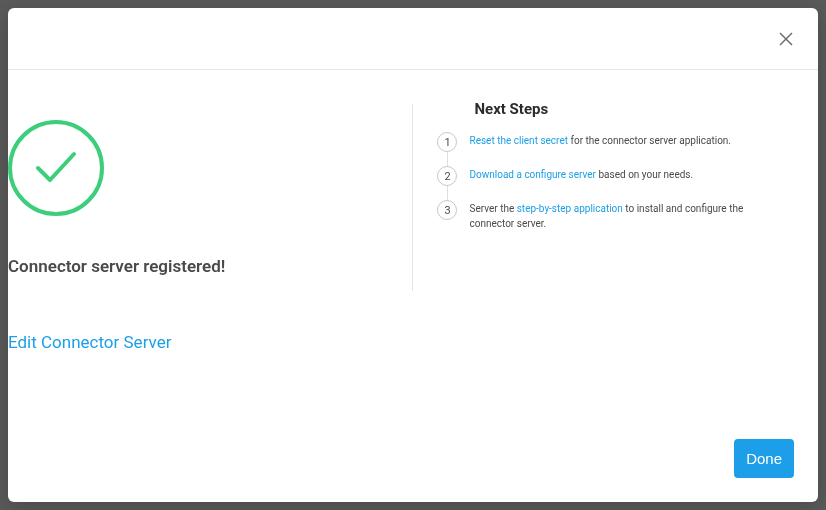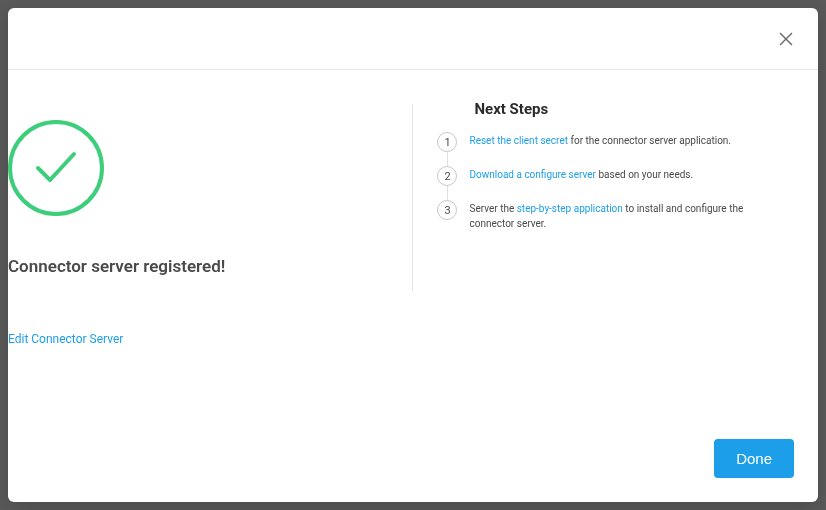--- a/index.html
+++ b/index.html
@@ -78,21 +78,21 @@
       height: 40px;
     }
     .success-title {
       font-size: 17px;
       font-weight: 600;
       color: #4a4a4a;
       margin-bottom: 56px;
     }
     .edit-link {
       color: #1c9ee8;
-      font-size: 12px;
+      font-size: 17px;
       text-decoration: none;
       cursor: pointer;
       background: transparent;
       border: none;
     }
     .divider {
       width: 1px;
       background: #e5e5e5;
       margin: 4px 0 110px 0;
     }
@@ -155,21 +155,21 @@
     .modal-footer {
       padding: 18px 24px 24px 24px;
       display: flex;
       justify-content: flex-end;
     }
     .done-btn {
       background: #1c9ee8;
       color: #fff;
       border: none;
       border-radius: 4px;
-      padding: 11px 22px;
+      padding: 11px 12px;
       font-size: 15px;
       cursor: pointer;
     }
   </style>
 </head>
 <body>
 
 <div class="modal">
   <div class="modal-header">
     <button class="close-btn">

